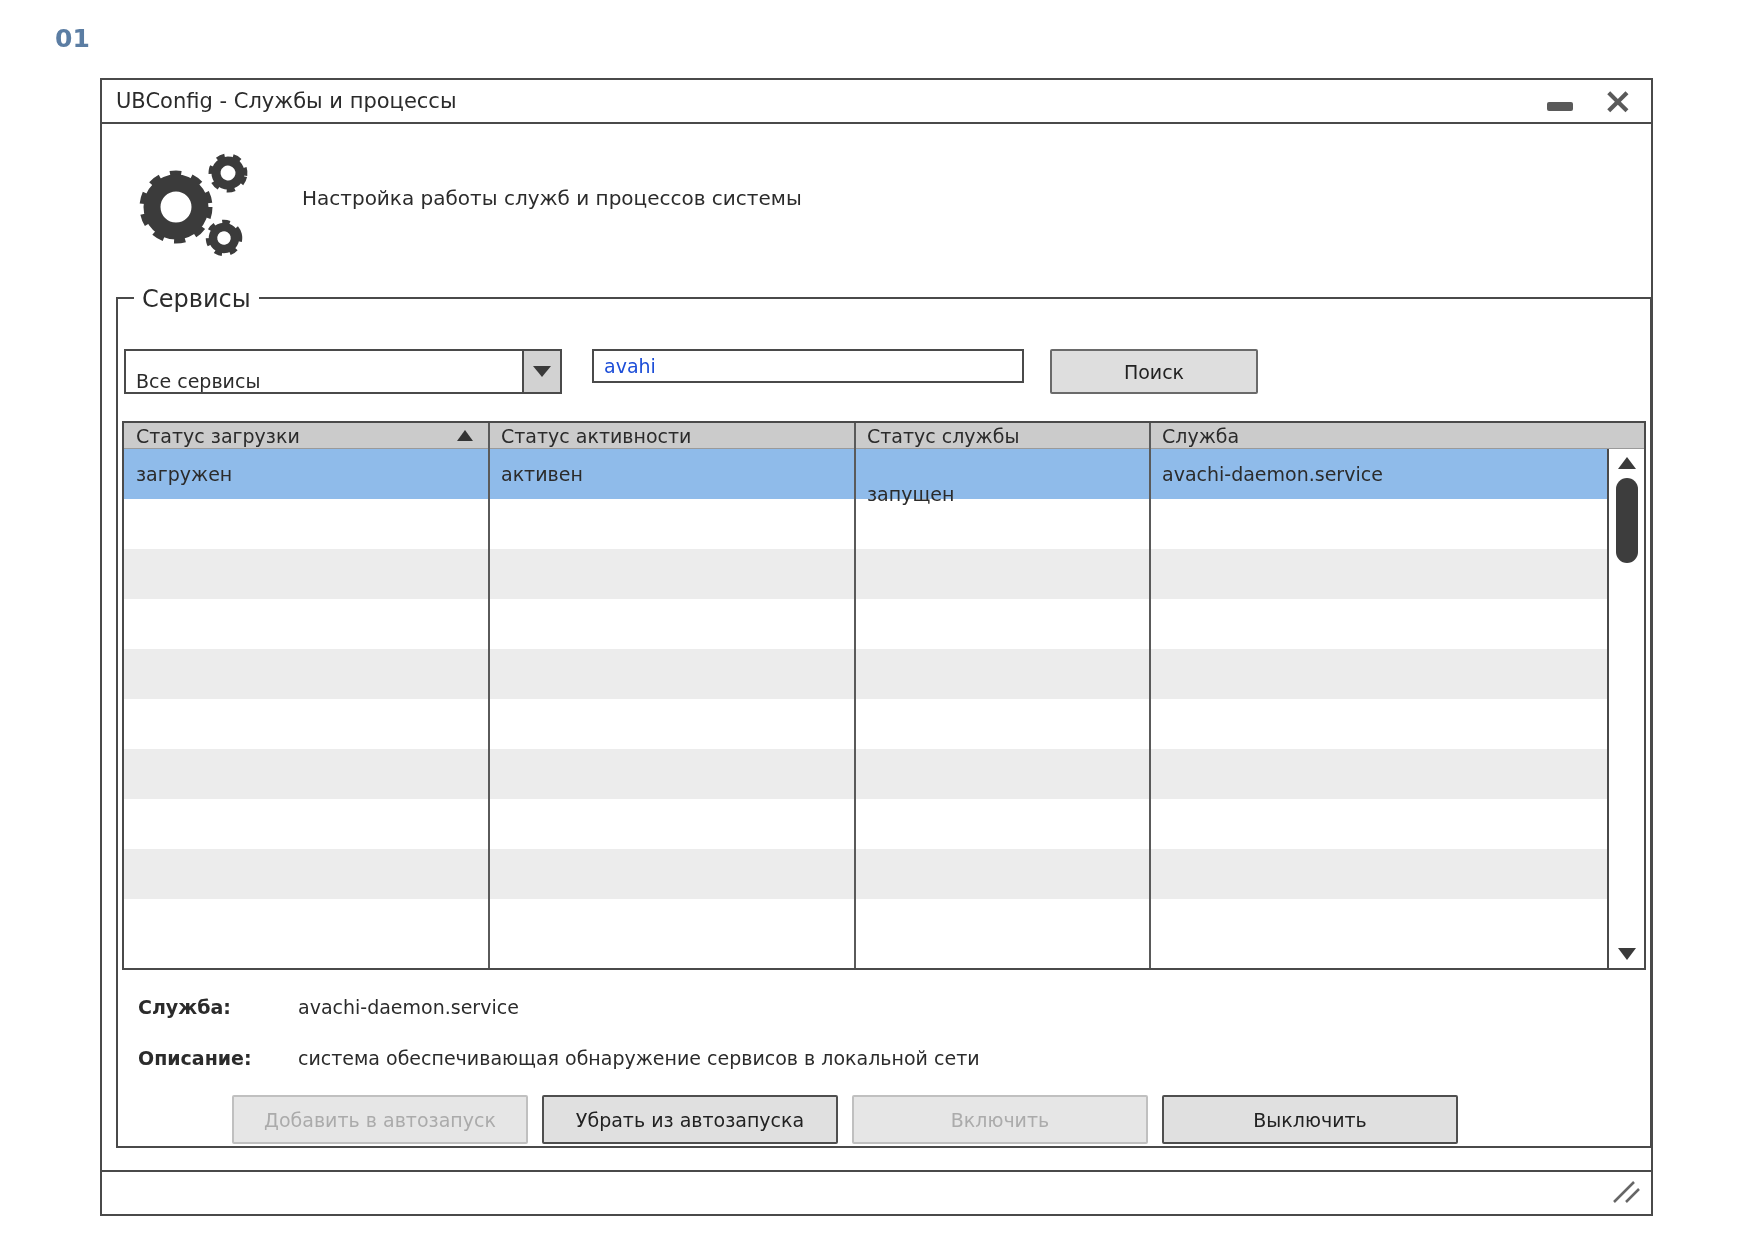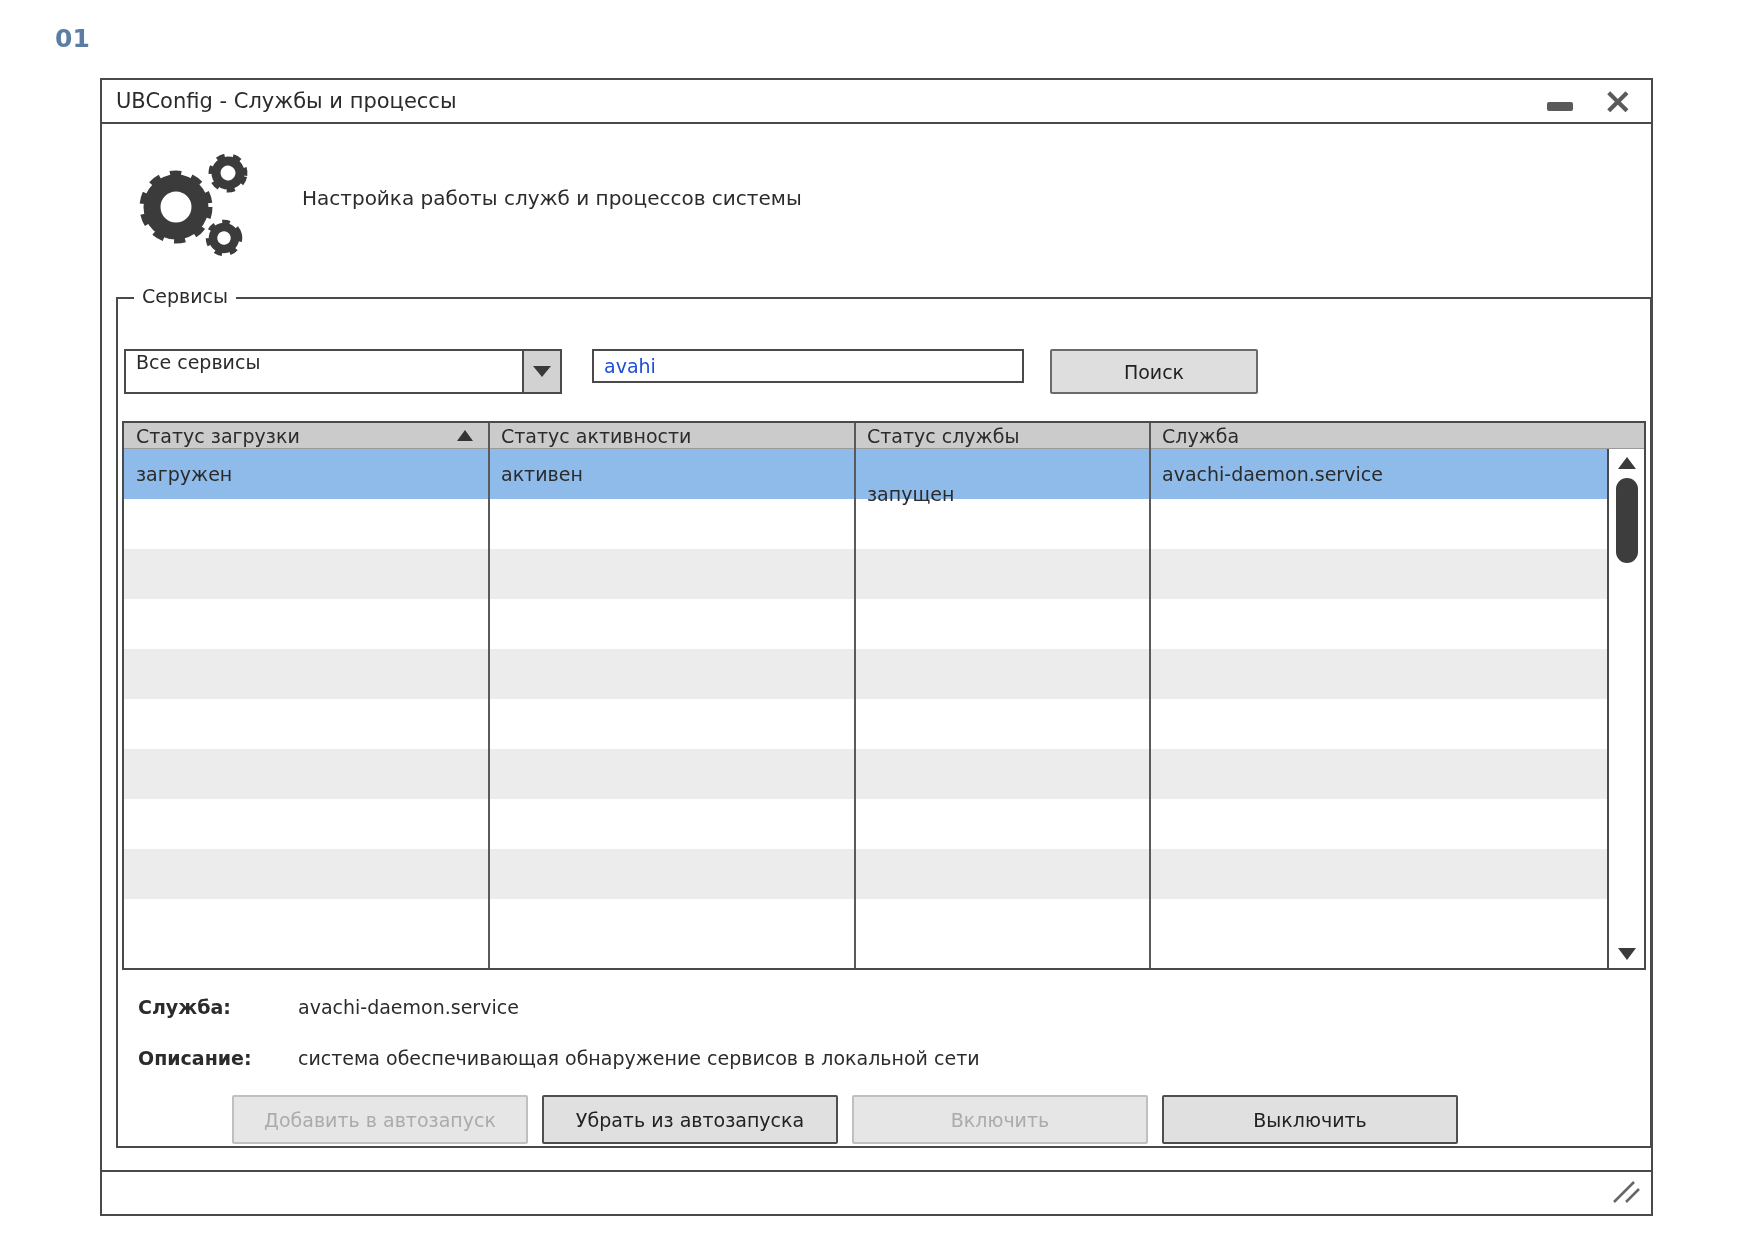--- a/index.html
+++ b/index.html
@@ -17,23 +17,23 @@
   }
   .page-num{position:absolute;left:55px;top:24px;font-size:25px;font-weight:bold;color:var(--accent);}
   .window{position:absolute;left:100px;top:78px;width:1553px;height:1138px;border:2px solid var(--border-dark);background:#fff;}
   .titlebar{height:44px;border-bottom:2px solid var(--border-dark);display:flex;align-items:center;padding:0 14px;}
   .titlebar .title{flex:1;font-size:21px;}
   .btn-min{width:26px;height:9px;background:#5a5a5a;border-radius:2px;margin-right:30px;margin-top:10px;cursor:pointer;}
   .btn-close{font-size:36px;font-weight:bold;color:#5a5a5a;line-height:1;cursor:pointer;margin-right:4px;}
   .gears{position:absolute;left:28px;top:64px;}
   .subtitle{position:absolute;left:200px;top:106px;font-size:20px;}
   .groupbox{position:absolute;left:14px;top:217px;width:1536px;height:851px;border:2px solid var(--border-dark);}
-  .legend{position:absolute;top:-14px;left:16px;background:#fff;padding:0 8px;font-size:19px;}
+  .legend{position:absolute;top:-14px;left:16px;background:#fff;padding:0 8px;font-size:24px;}
   
-  .dropdown{position:absolute;left:6px;top:50px;width:438px;height:45px;border:2px solid var(--border-dark);display:flex;align-items:flex-start;background:#fff;cursor:pointer;}
+  .dropdown{position:absolute;left:6px;top:50px;width:438px;height:45px;border:2px solid var(--border-dark);display:flex;align-items:flex-end;background:#fff;cursor:pointer;}
   .dropdown .dd-value{flex:1;padding-left:10px;font-size:19px;}
   .dd-btn{width:38px;height:100%;background:#d2d2d2;border-left:2px solid var(--border-dark);display:flex;align-items:center;justify-content:center;}
   .tri-down{width:0;height:0;border-left:9px solid transparent;border-right:9px solid transparent;border-top:11px solid #3a3a3a;}
   .search-input{position:absolute;left:474px;top:50px;width:432px;height:34px;border:2px solid var(--border-dark);font-size:19px;padding:0 10px;font-family:inherit;color:#1d4ed8;outline:none;}
   .search-btn{position:absolute;left:932px;top:50px;width:208px;height:45px;background:#dedede;border:2px solid #6a6a6a;font-size:19px;font-family:inherit;color:#222;border-radius:2px;cursor:pointer;}
   
   .table{position:absolute;left:4px;top:122px;width:1524px;height:549px;border:2px solid var(--border-dark);background:#fff;}
   .thead{position:absolute;left:0;top:0;width:1520px;height:26px;background:var(--header-bg);border-bottom:1px solid #9a9a9a;display:flex;font-size:19px;z-index:3;}
   .th{display:flex;align-items:center;padding-left:12px;overflow:hidden;white-space:nowrap;cursor:pointer;}
   .th1{width:365px;}.th2{width:366px;}.th3{width:295px;}.th4{width:494px;}

